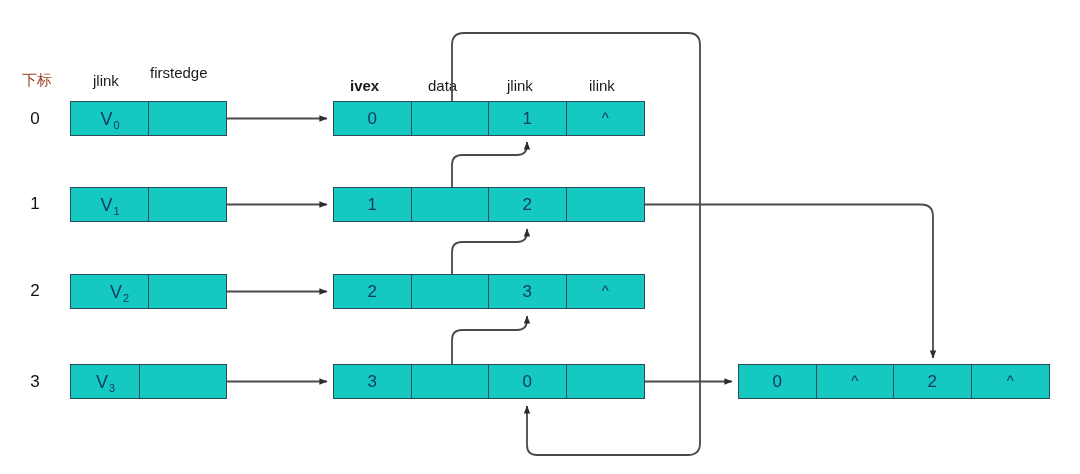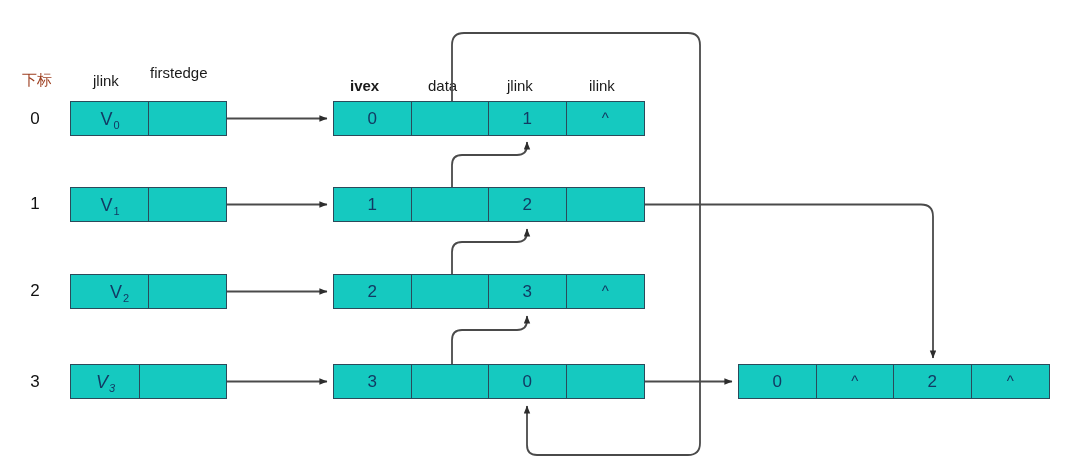--- a/index.html
+++ b/index.html
@@ -129,21 +129,21 @@
   </div>
 
   <div class="node" style="left:70px; top:274px; width:157px; height:35px;">
     <div class="cell" style="width:78px;padding-left:19px;">
       <span class="vsub">V<sub>2</sub></span>
     </div>
     <div class="cell" style="width:77px;"></div>
   </div>
 
   <div class="node" style="left:70px; top:364px; width:157px; height:35px;">
-    <div class="cell" style="width:69px;font-style:italic;">
+    <div class="cell" style="width:69px;">
       <span class="vsub">V<sub>3</sub></span>
     </div>
     <div class="cell" style="width:77px;"></div>
   </div>
 
   <div class="node" style="left:333px; top:101px; width:312px; height:35px;">
     <div class="cell" style="width:78px;">0</div>
     <div class="cell" style="width:78px;"></div>
     <div class="cell" style="width:78px;">1</div>
     <div class="cell" style="width:78px;">

